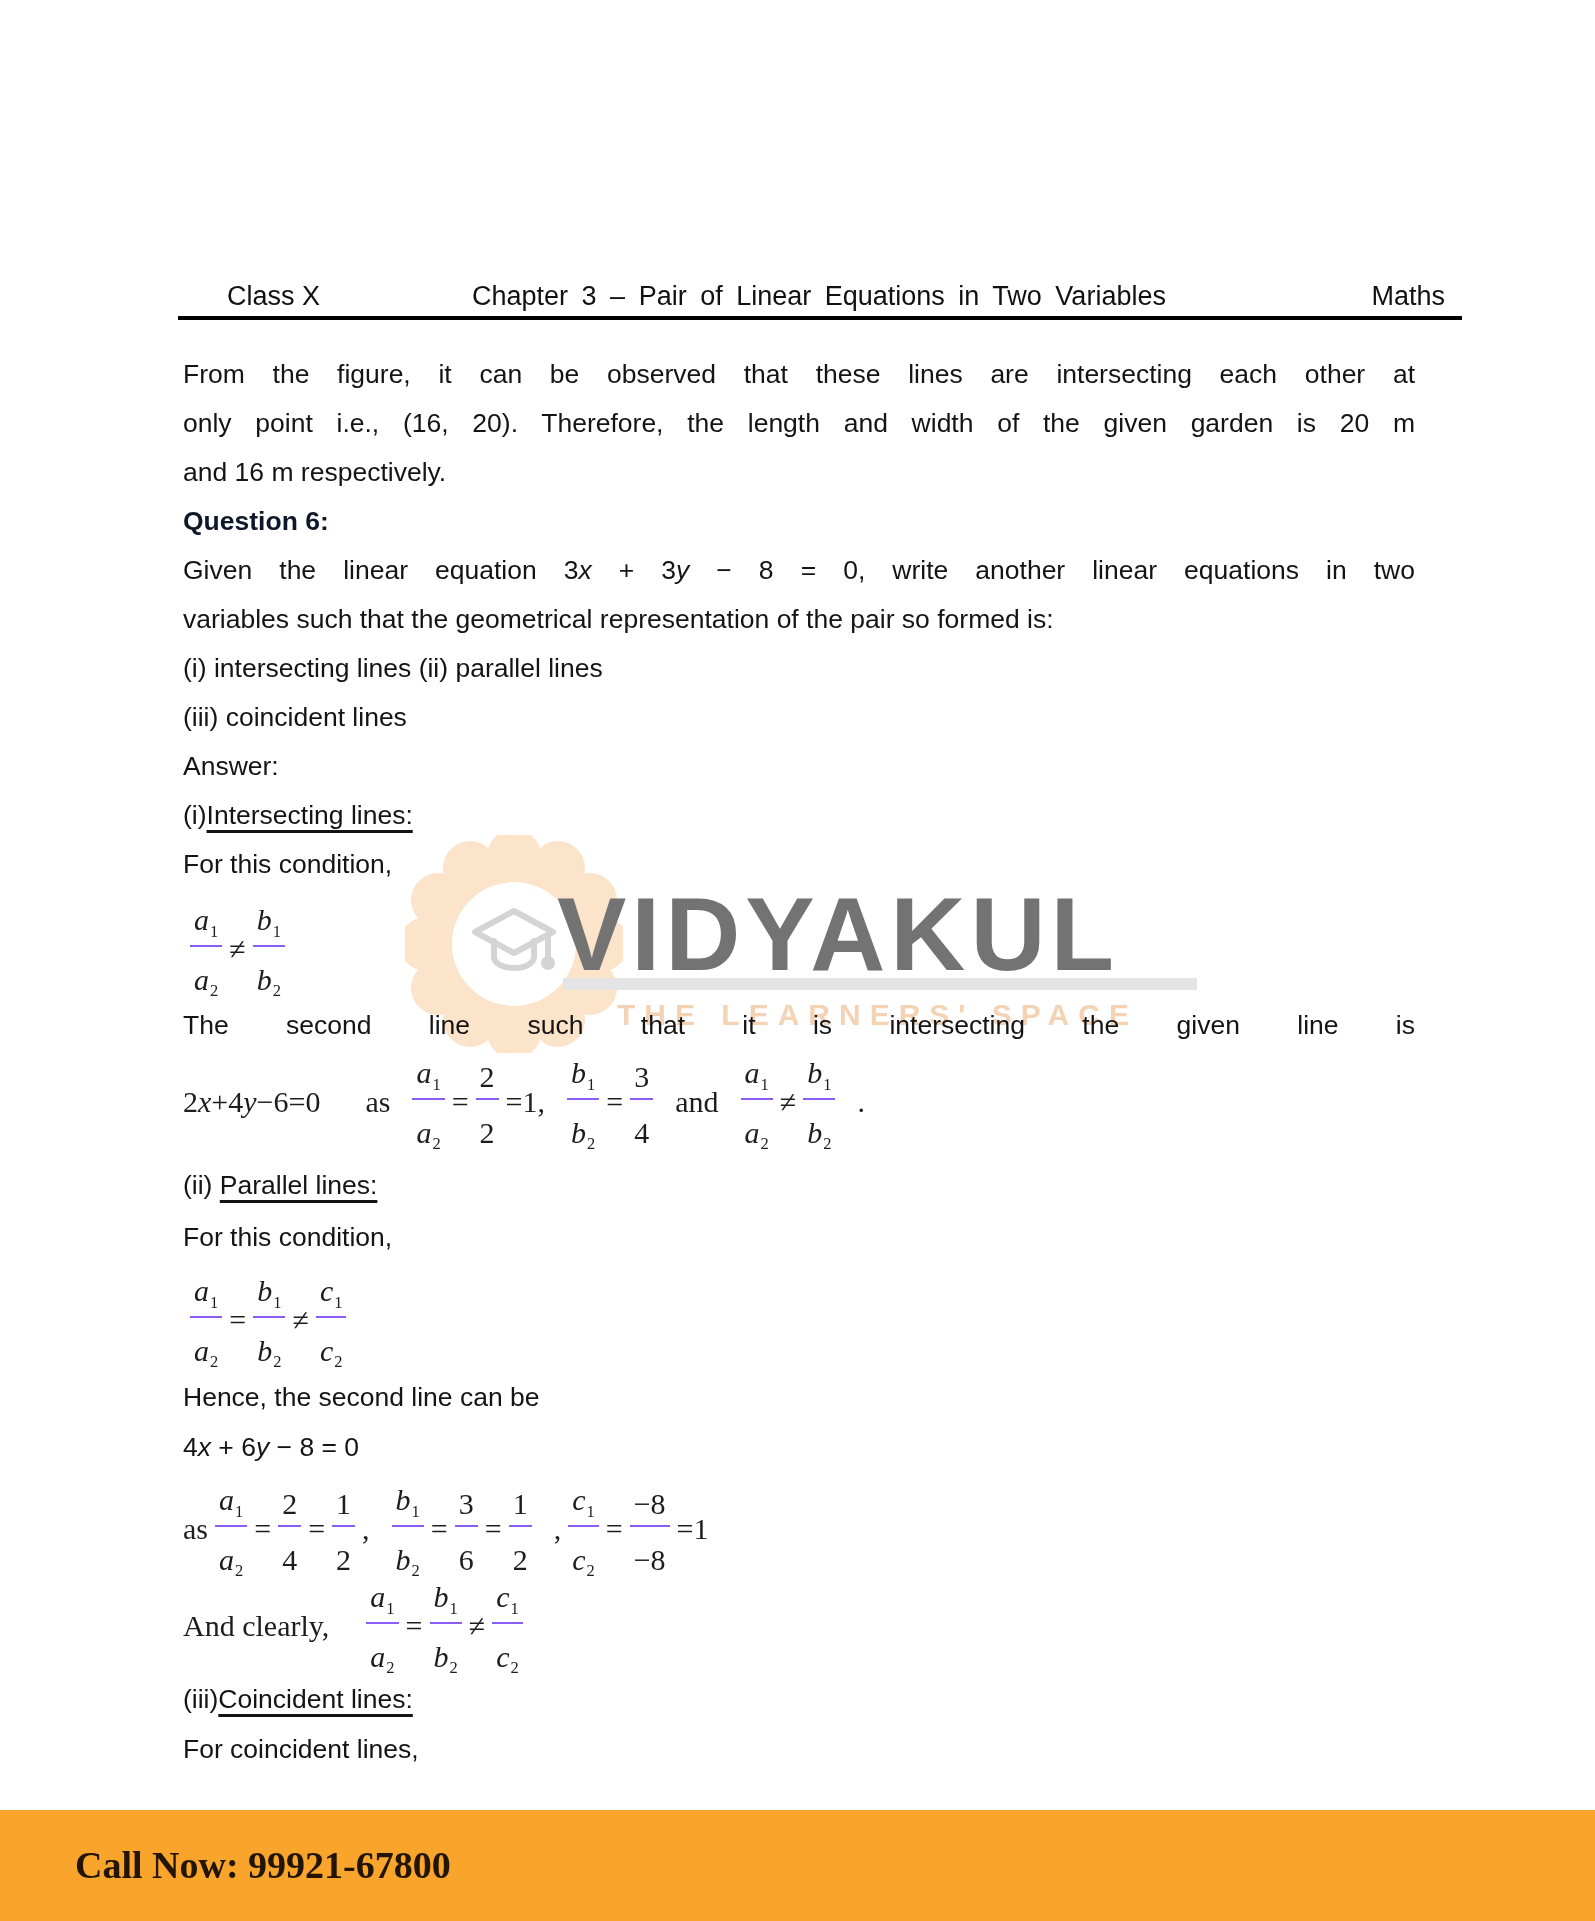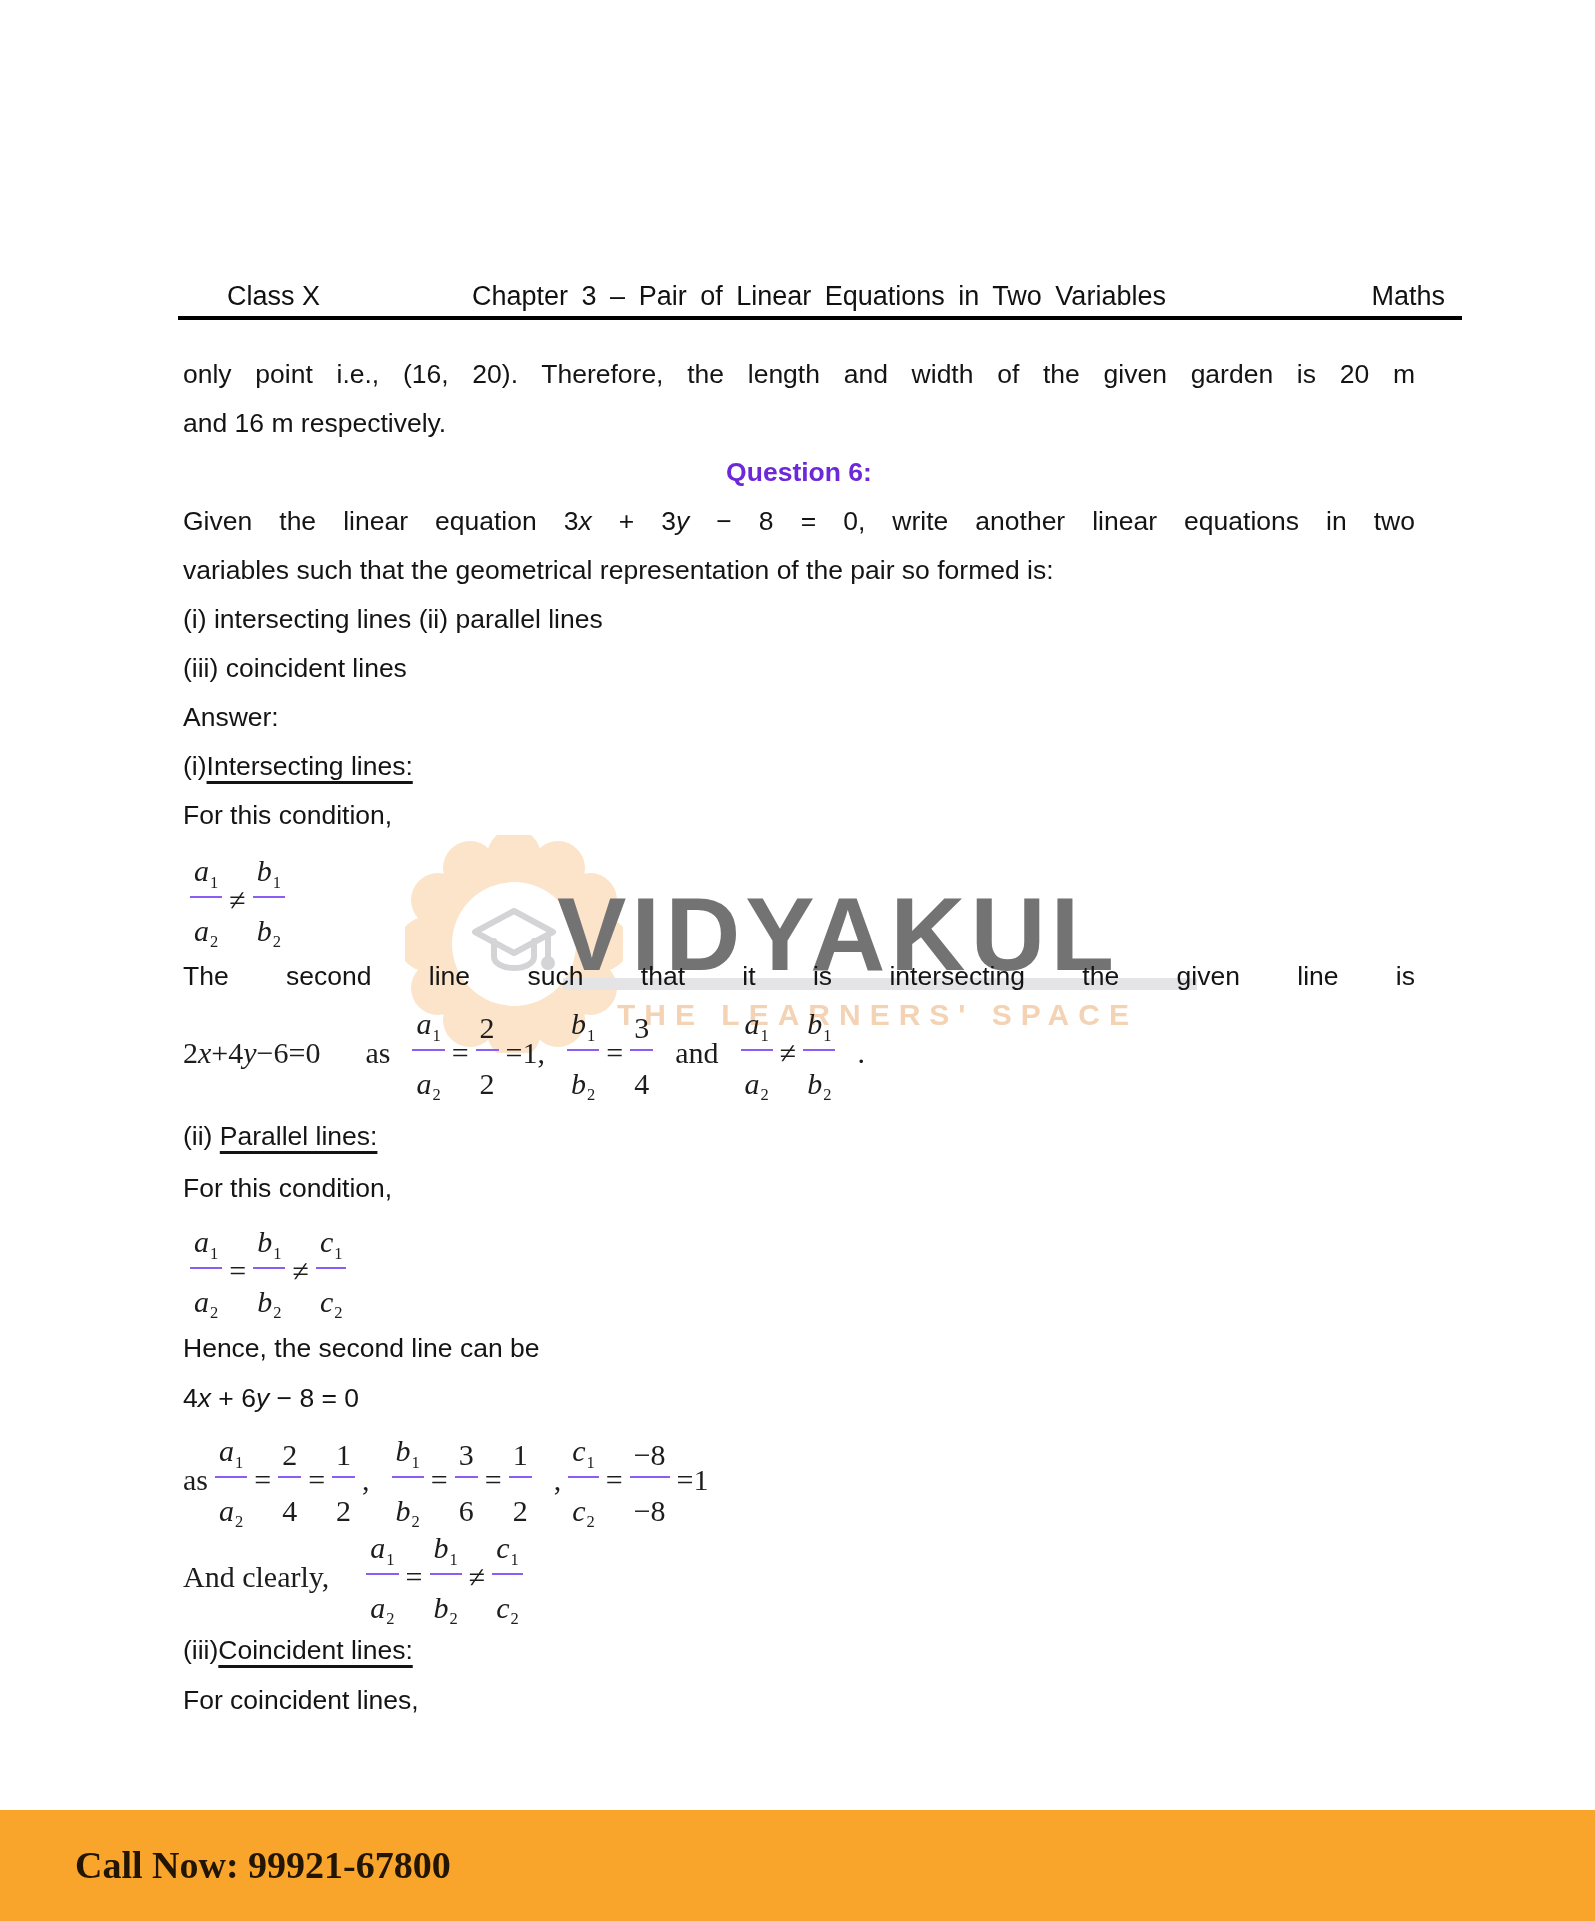--- a/index.html
+++ b/index.html
@@ -97,23 +97,24 @@
   </div>
 
   <div class="header">
     <span class="h-left">Class X</span>
     <span class="h-center">Chapter 3 – Pair of Linear Equations in Two Variables</span>
     <span class="h-right">Maths</span>
   </div>
   <div class="header-rule"></div>
 
   <div class="content">
+    <div class="line jfull">From the figure, it can be observed that these lines are intersecting each other at</div>
     <div class="line jfull">only point i.e., (16, 20). Therefore, the length and width of the given garden is 20 m</div>
     <div class="line">and 16 m respectively.</div>
-    <div class="line q-label" style="color: #6d28d9; text-align: center;">Question 6:</div>
+    <div class="line q-label" style="color: #0f172a;">Question 6:</div>
     <div class="line jfull"><span>Given the linear equation 3</span><span class="it">x</span><span> + 3</span><span class="it">y</span><span> − 8 = 0, write another linear equations in two</span></div>
     <div class="line">variables such that the geometrical representation of the pair so formed is:</div>
     <div class="line">(i) intersecting lines (ii) parallel lines</div>
     <div class="line">(iii) coincident lines</div>
     <div class="line">Answer:</div>
 
     <div class="line"><span> (i)</span><span class="u">Intersecting lines:</span></div>
     <div class="line">For this condition,</div>
 
     <div class="math math-line mt14"><span class="frac"><span class="fnum"><span class="it">a</span><span class="fsub">1</span></span><span class="fden"><span class="it">a</span><span class="fsub">2</span></span></span><span>≠</span><span class="frac"><span class="fnum"><span class="it">b</span><span class="fsub">1</span></span><span class="fden"><span class="it">b</span><span class="fsub">2</span></span></span></div>

